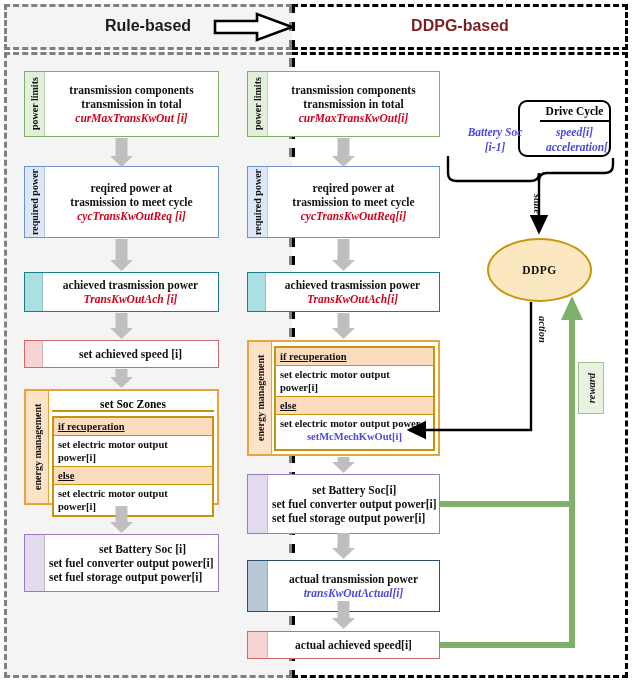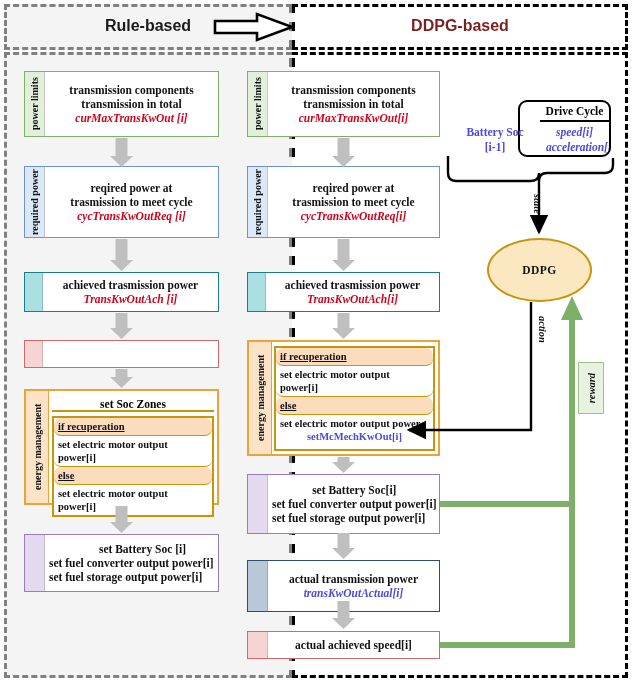--- a/index.html
+++ b/index.html
@@ -41,34 +41,34 @@
   .stripe-label{writing-mode:vertical-rl;transform:rotate(180deg);font-size:10px;font-weight:bold;
       color:#111;display:flex;align-items:center;justify-content:center;height:100%;width:100%;
       letter-spacing:0px;}
 
   
   .emgroup{position:absolute;box-sizing:border-box;border:2px solid #E8A33D;background:#fff;display:flex;}
   .emgroup .emstripe{flex:0 0 22px;background:#FCE3C8;border-right:1px solid #E8A33D;}
   .emgroup .emcontent{flex:1 1 auto;display:flex;flex-direction:column;padding:3px;box-sizing:border-box;}
   .em-title{font-size:11.5px;font-weight:bold;text-align:center;padding:4px 0 0;border-bottom:2px solid #C8940C;}
   .em-inner{border:2px solid #C8940C;box-sizing:border-box;margin-top:4px;}
-  .em-row{box-sizing:border-box;font-size:10.5px;font-weight:bold;color:#111;padding:2px 4px;line-height:13px;border-radius:7px;}
+  .em-row{box-sizing:border-box;font-size:10.5px;font-weight:bold;color:#111;padding:2px 4px;line-height:13px;}
   .em-row.cond{background:#FBDCBC;border-bottom:1px solid #C8940C;}
   .em-row.cond span{text-decoration:underline;}
   .em-row.act{background:#fff;border-bottom:1px solid #C8940C;}
   .em-row.last{border-bottom:none;}
 
   
   #drive-cycle{position:absolute;box-sizing:border-box;border:2.5px solid #000;border-radius:9px;
       background:#fff;overflow:hidden;padding-left:20px;}
   #dc-title{font-size:11.5px;font-weight:bold;text-align:center;padding:3px 0 3px;border-bottom:2px solid #000;}
   #dc-body{padding:3px 6px 4px;text-align:center;}
   #dc-body div{font-size:11.5px;font-style:italic;font-weight:bold;color:#4a4ae0;line-height:15px;}
 
-  #battery-soc{position:absolute;text-align:center;font-size:11.5px;
+  #battery-soc{position:absolute;text-align:center;font-size:11.5px;font-style:italic;
       font-weight:bold;color:#4a4ae0;line-height:15px;width:92px;}
 
   #ddpg{position:absolute;box-sizing:border-box;border:2px solid #C8940C;background:#FCE8C0;
       border-radius:50%;display:flex;align-items:center;justify-content:center;
       font-size:11.5px;font-weight:bold;color:#111;letter-spacing:.5px;}
 
   .edge-label{position:absolute;font-size:10.5px;font-style:italic;font-weight:bold;color:#111;}
   .edge-label.vert{writing-mode:vertical-rl;}
 
   #reward-label{position:absolute;box-sizing:border-box;border:1px solid #9CC48A;background:#E8F2E0;
@@ -122,20 +122,23 @@
   <div class="pbox" style="left:24px;top:272px;width:195px;height:40px;border:1.8px solid #1B7E86;">
     <div class="stripe" style="flex-basis:18px;background:#ABE0E3;"></div>
     <div class="pbody">
       <div class="ln">achieved trasmission power</div>
       <div class="var red">TransKwOutAch [i]</div>
     </div>
   </div>
 
   <div class="pbox" style="left:24px;top:340px;width:195px;height:28px;border:1.6px solid #D06A6A;">
     <div class="stripe" style="flex-basis:18px;background:#F6D4D4;"></div>
+    <div class="pbody">
+      <div class="ln">set achieved speed [i]</div>
+    </div>
   </div>
 
   <div class="emgroup" style="left:24px;top:389px;width:195px;height:116px;">
     <div class="emstripe">
       <div class="stripe-label">energy management</div>
     </div>
     <div class="emcontent">
       <div class="em-title">set Soc Zones</div>
       <div class="em-inner">
         <div class="em-row cond"><span>if recuperation</span></div>

